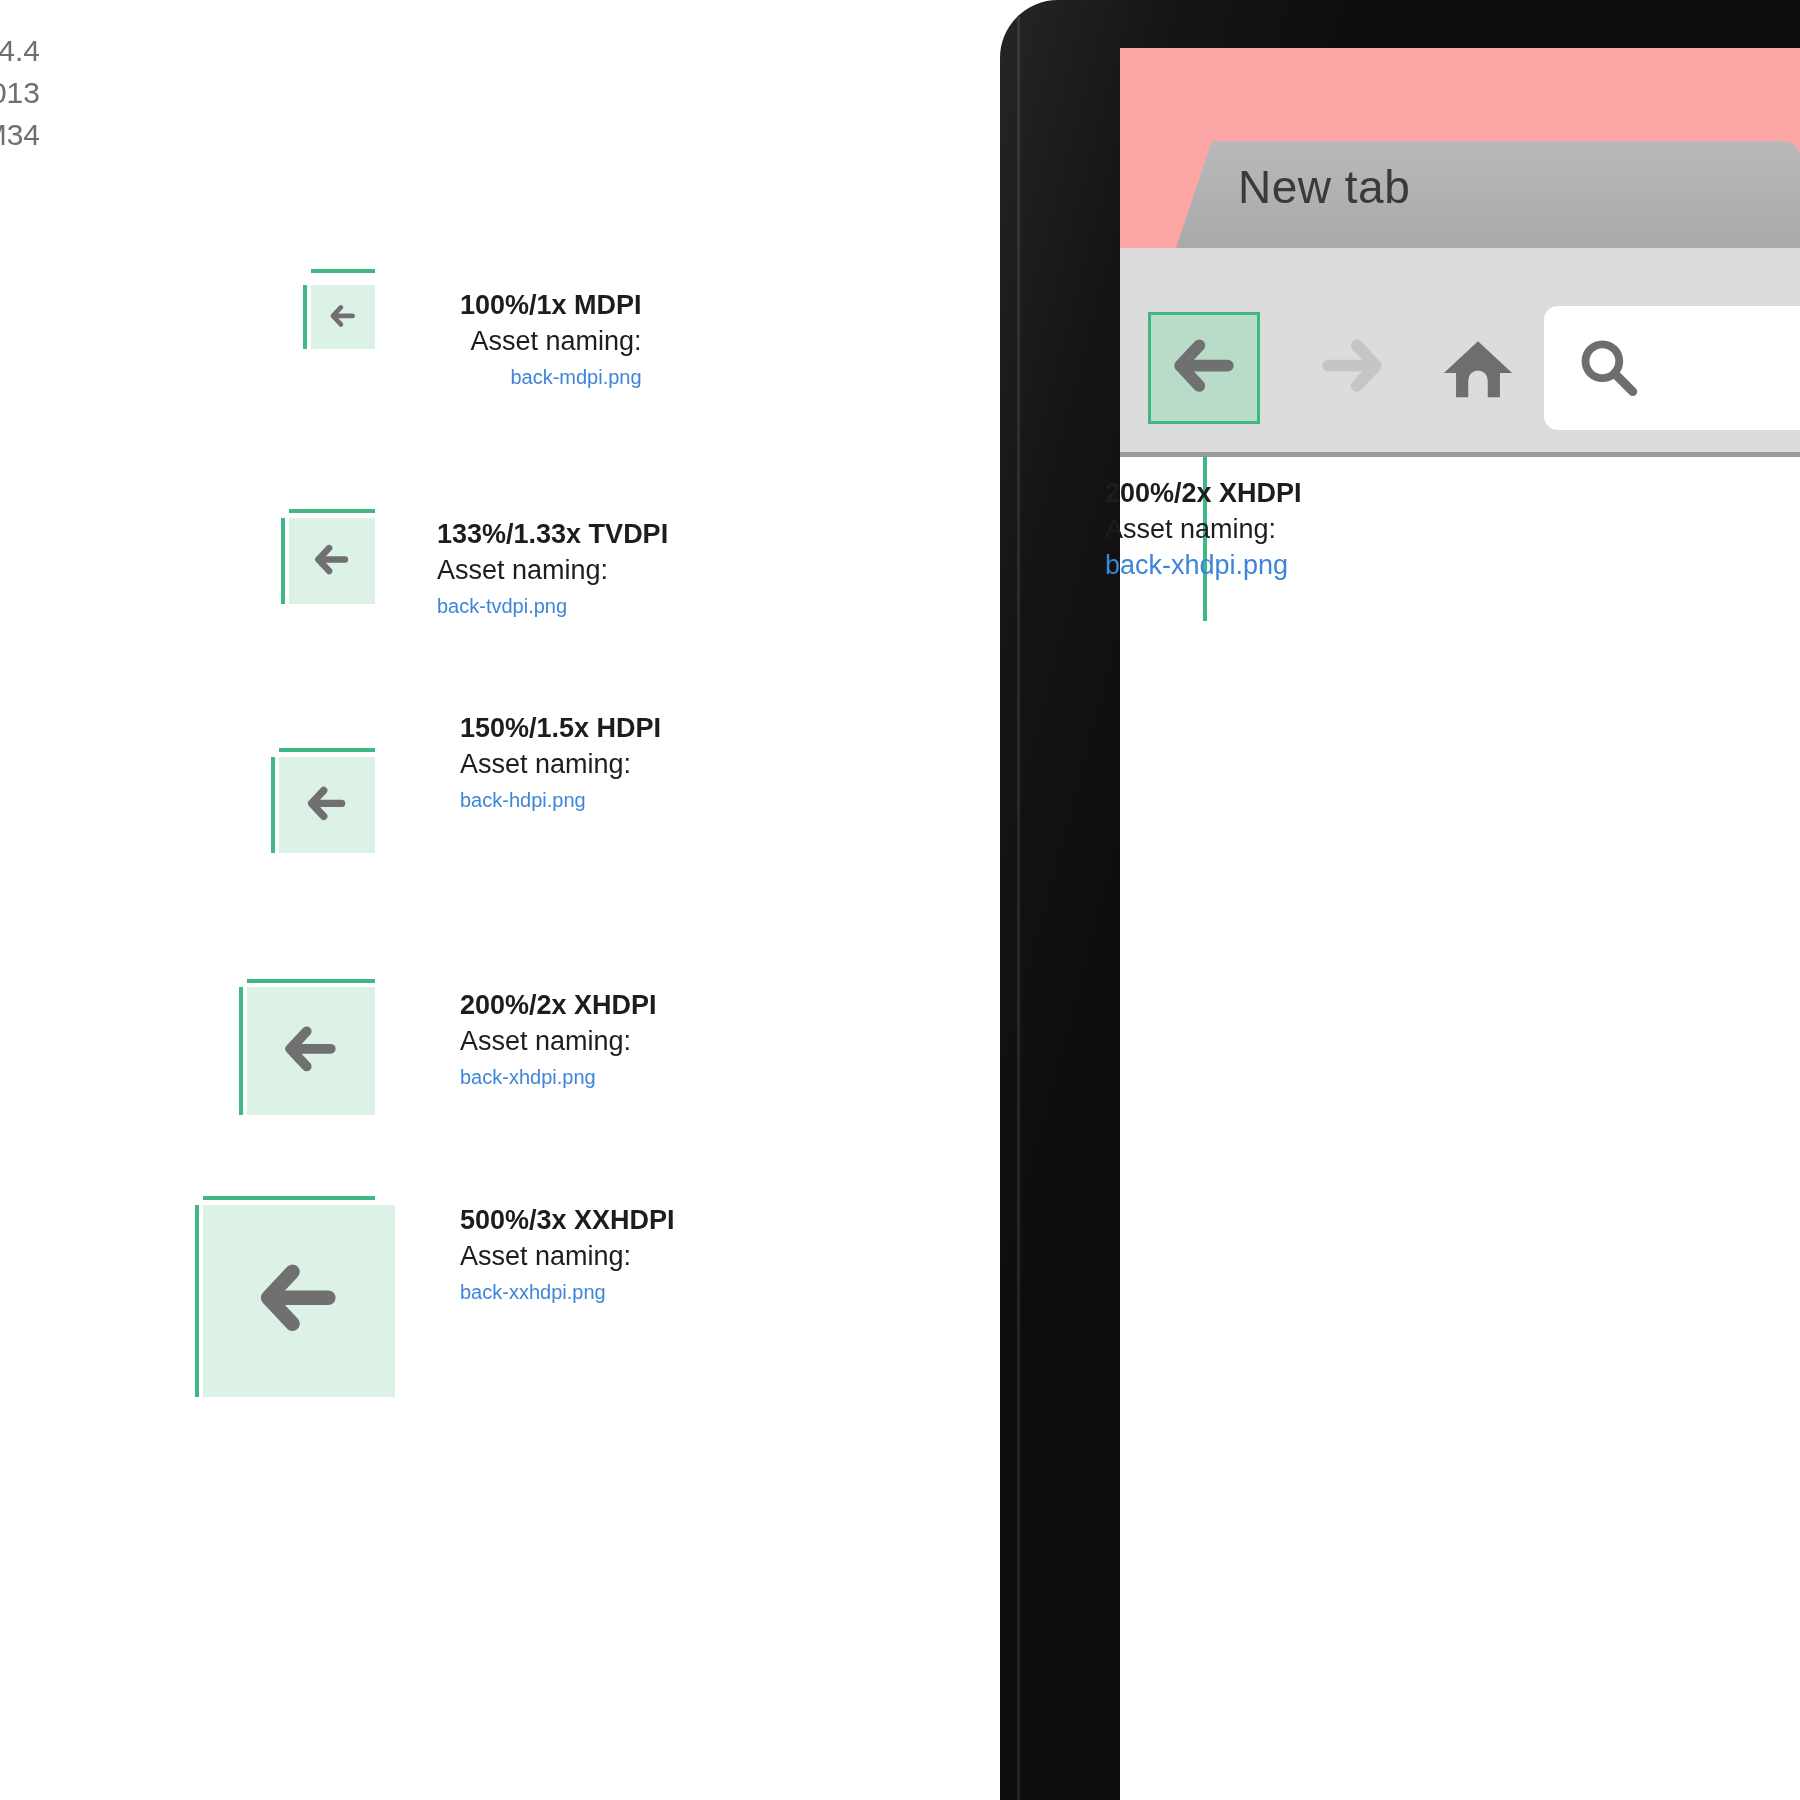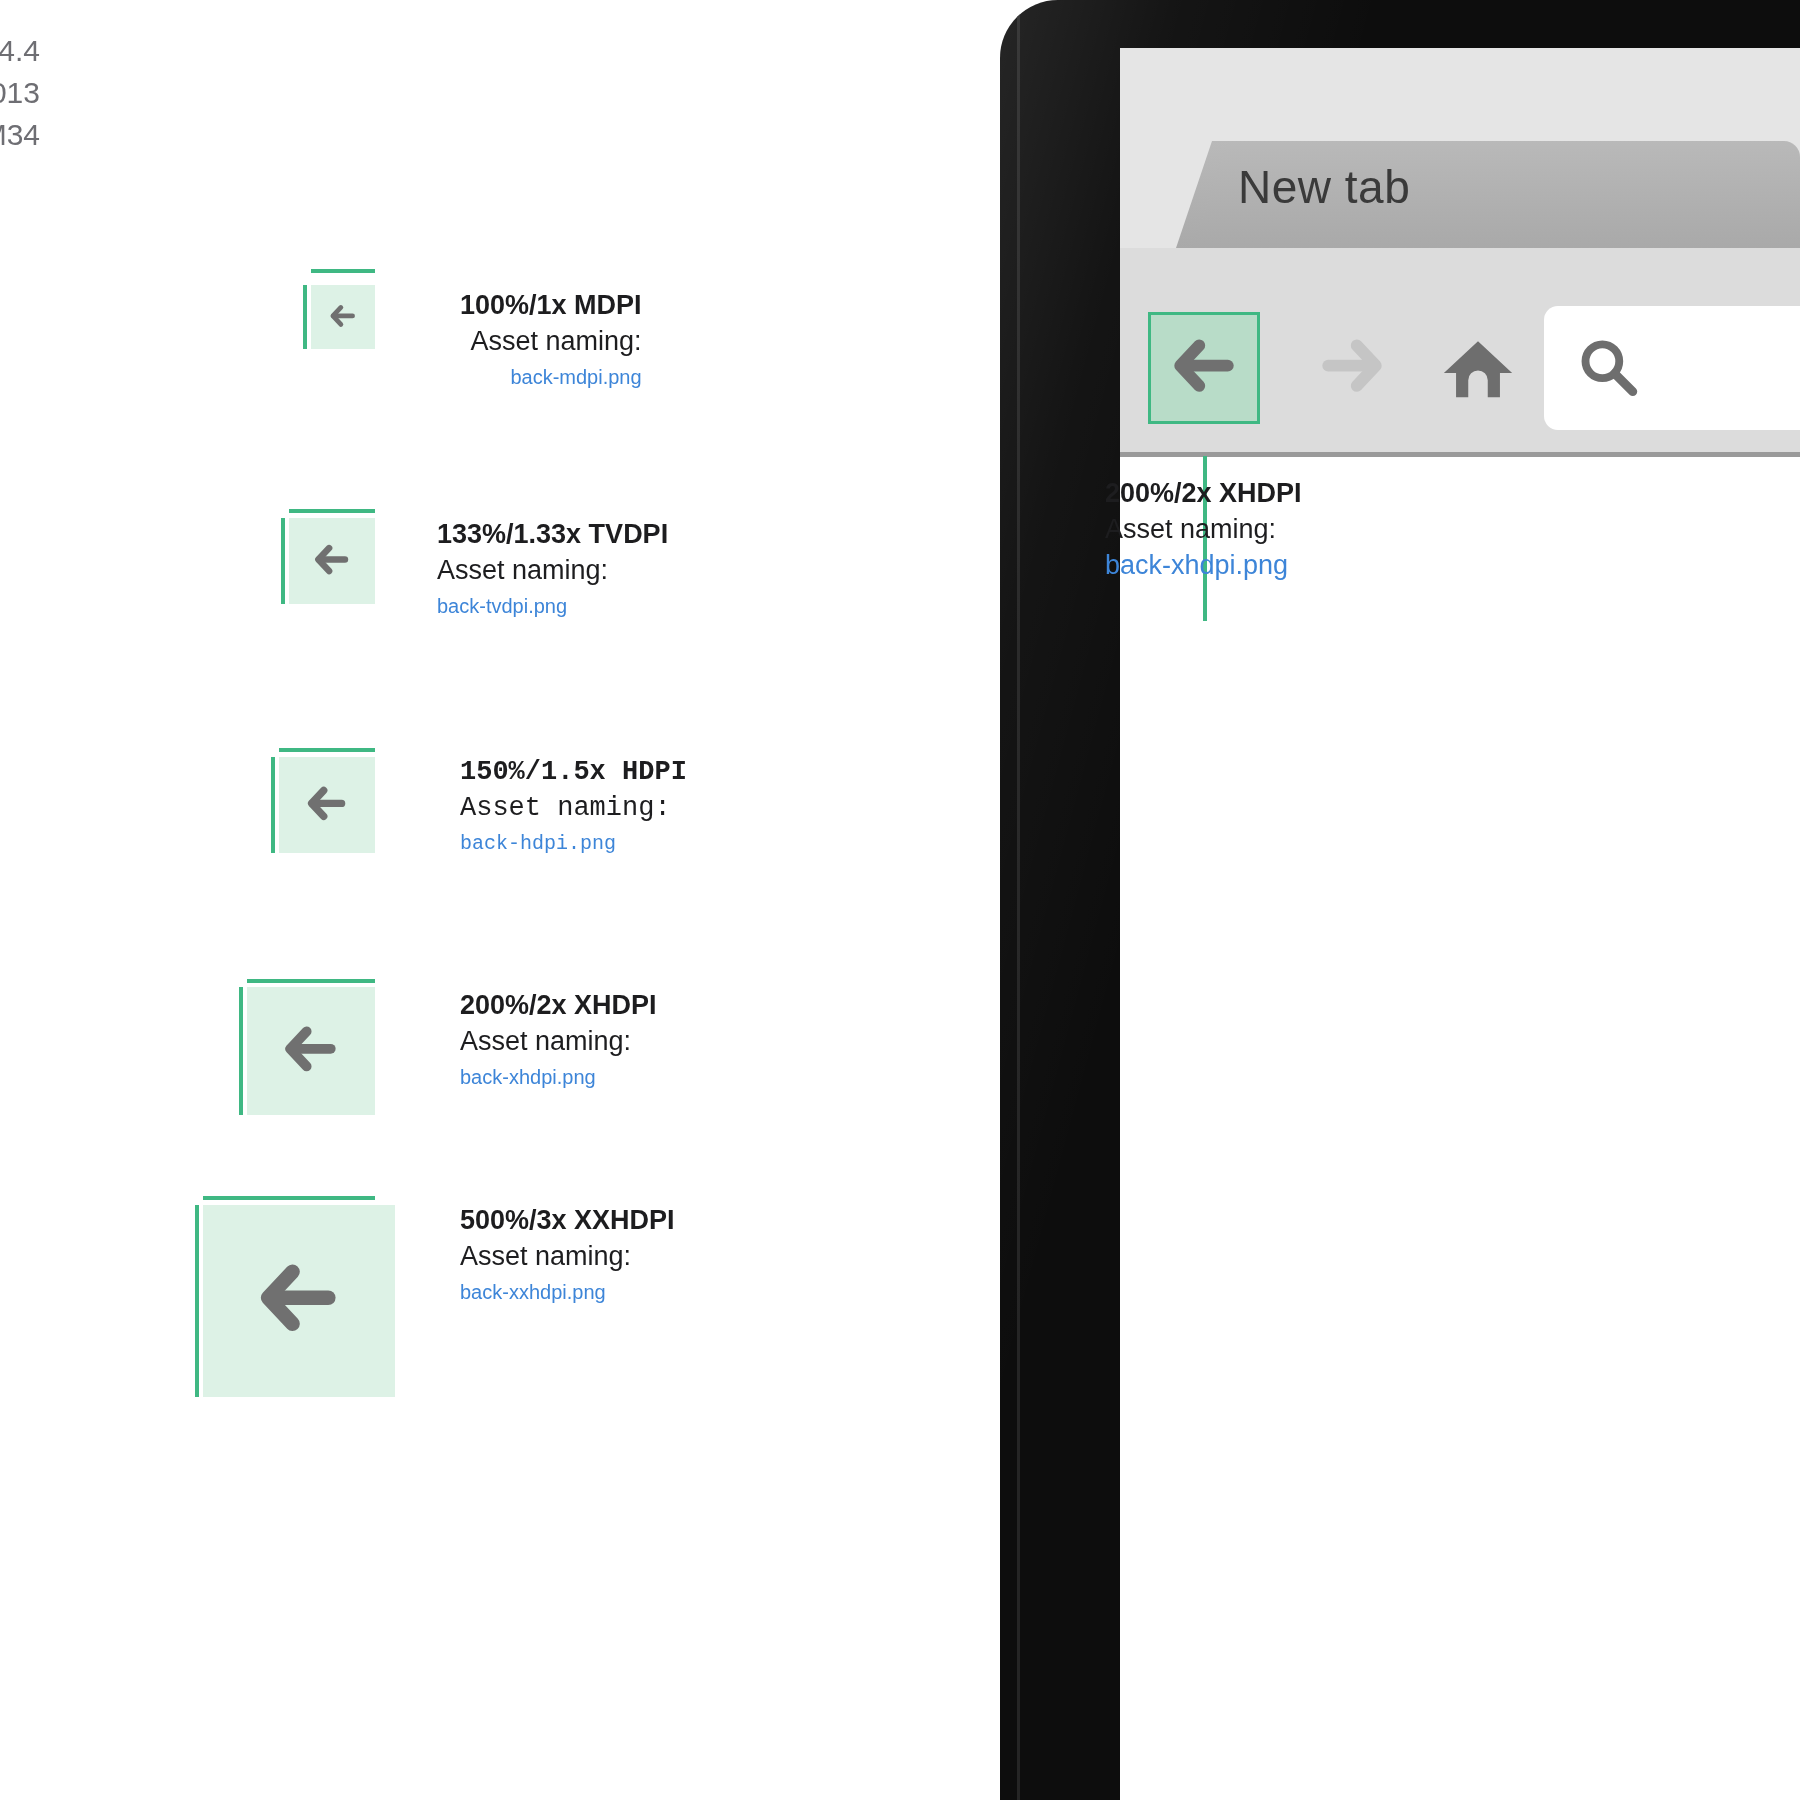--- a/index.html
+++ b/index.html
@@ -75,21 +75,21 @@
 
   
   #screen {
     position:absolute; left:120px; top:48px;
     width:680px; height:1752px;
     background:#000000;
     overflow:hidden;
   }
 
   
-  #tabstrip { position:absolute; left:0; top:0; width:680px; height:200px; background:#e5e5e5; }
+  #tabstrip { position:absolute; left:0; top:0; width:680px; height:200px; background:#fca5a5; }
   #tab {
     position:absolute; left:72px; top:93px;
     width:608px; height:107px;
     background:linear-gradient(180deg,#b9b9b9 0%, #a9a9a9 100%);
     border-top-left-radius:16px;
     border-top-right-radius:16px;
     transform:perspective(420px) rotateY(0deg);
     clip-path: polygon(36px 0, 100% 0, 100% 100%, 0 100%);
   }
   #tab-skew {
@@ -199,21 +199,21 @@
       <div class="rule-top" style="left:279px; top:748px; width:96px;"></div>
       <div class="rule-left" style="left:271px; top:757px; height:96px;"></div>
 
       <div class="swatch" style="left:279px; top:757px; width:96px; height:96px;">
         <svg width="52" height="52" viewBox="0 0 64 64">
           <path d="M28 14 L13 30 L28 46" fill="none" stroke="#707070" stroke-width="9" stroke-linecap="round" stroke-linejoin="round"></path>
           <line x1="14" y1="30" x2="50" y2="30" stroke="#707070" stroke-width="9" stroke-linecap="round"></line>
         </svg>
       </div>
 
-      <div class="desc" style="left:460px; top:754px;font-family:Liberation Mono, monospace;">
+      <div class="desc" style="left:460px; top:710px;">
         <div class="title">150%/1.5x HDPI</div>
         <div class="sub">Asset naming:</div>
         <div class="file">back-hdpi.png</div>
       </div>
     </div>
 
     <div class="asset-row">
 
       <div class="rule-top" style="left:247px; top:979px; width:128px;"></div>
       <div class="rule-left" style="left:239px; top:987px; height:128px;"></div>

